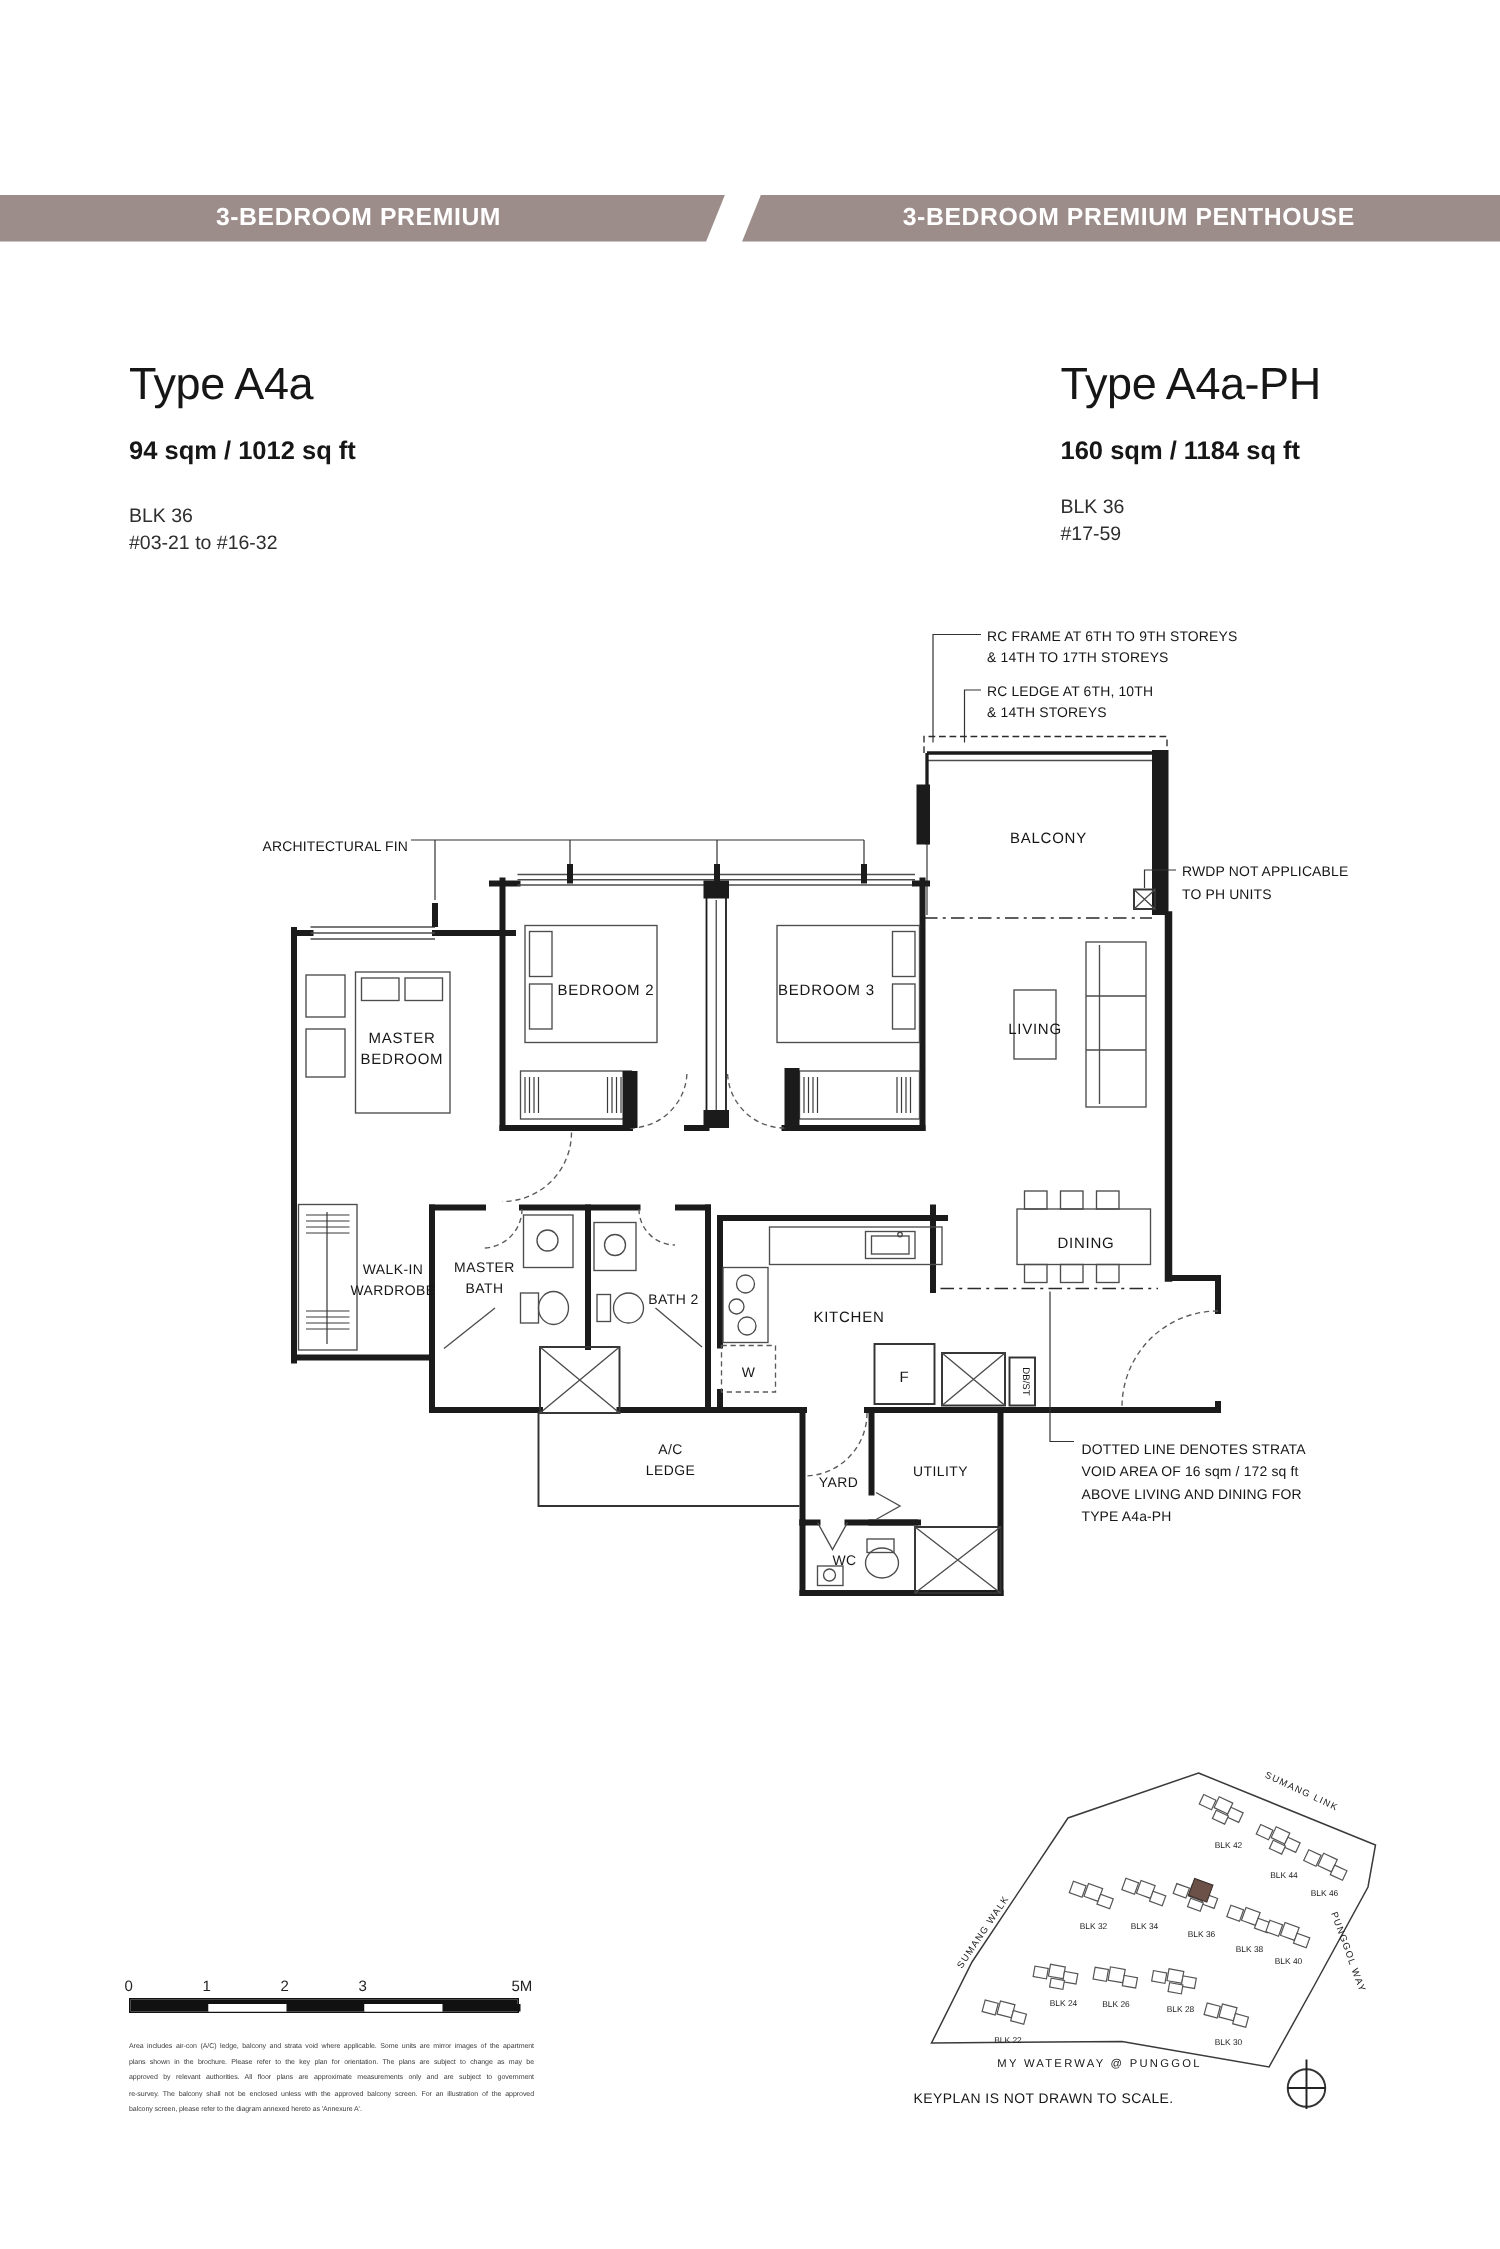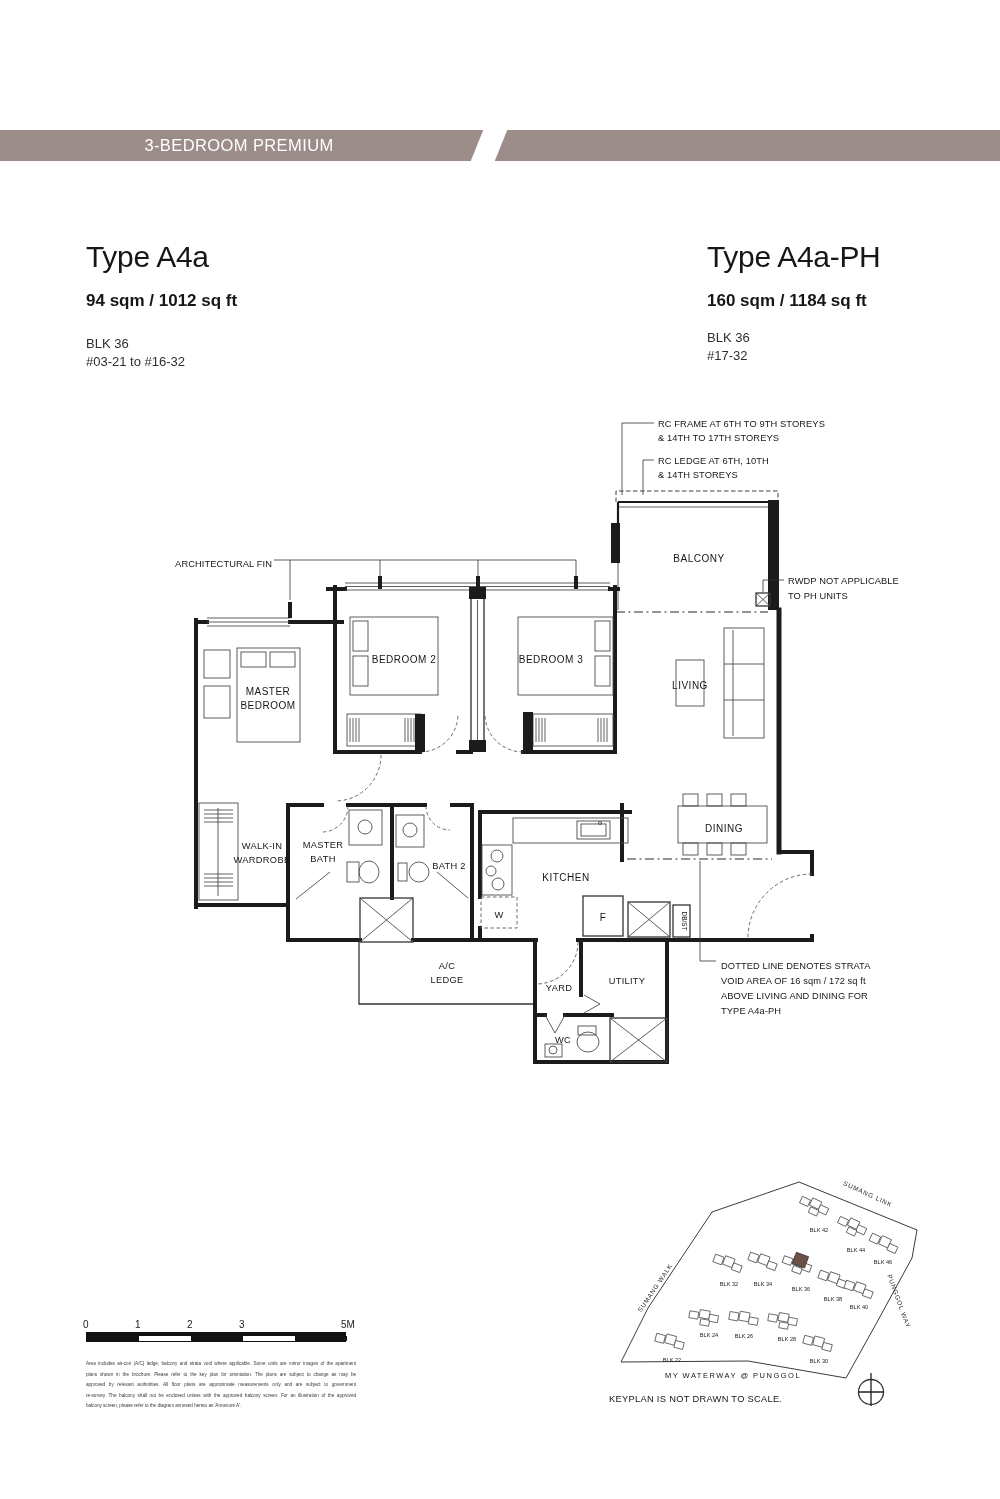--- a/index.html
+++ b/index.html
@@ -8,21 +8,21 @@
   }
   html,body{margin:0;padding:0;background:#ffffff;}
   body{
     width:1000px;height:1499px;position:relative;
     font-family:"Liberation Sans",sans-serif;color:#1a1a1a;overflow:hidden;
   }
   
   .banner{position:absolute;left:0;top:130px;width:1000px;height:31px;background:var(--banner-color);}
   .banner .slash{position:absolute;left:477px;top:-6px;width:24px;height:43px;background:#ffffff;transform:skewX(-22deg);}
   .banner .tab{position:absolute;top:0;height:31px;display:flex;align-items:center;justify-content:center;
-    color:#ffffff;font-weight:normal;font-size:16.5px;letter-spacing:0.4px;white-space:nowrap;}
+    color:#ffffff;font-weight:bold;font-size:16.5px;letter-spacing:0.4px;white-space:nowrap;}
   .banner .tab.left{left:0;width:478px;}
   .banner .tab.right{left:505px;width:495px;}
   
   .unit{position:absolute;top:240px;}
   .unit.left{left:86px;}
   .unit.right{left:707px;}
   .unit .title{font-size:30px;letter-spacing:-0.3px;color:#161616;}
   .unit .area{font-size:17px;font-weight:bold;margin-top:17px;color:#161616;}
   .unit .note{font-size:9.6px;line-height:14.5px;margin-top:3px;color:#222;}
   .unit .blk{font-size:13px;margin-top:18px;color:#2e2e2e;line-height:18px;}
@@ -64,37 +64,38 @@
   .disclaimer{position:absolute;left:86px;top:1359px;width:270px;font-size:4.7px;
     letter-spacing:-0.05px;line-height:10.6px;color:#3c3c3c;}
   .disclaimer .just{text-align:justify;text-align-last:justify;}
 </style>
 </head>
 <body>
 
 <div class="banner">
   <div class="slash"></div>
   <div class="tab left">3-BEDROOM PREMIUM</div>
+  <div class="tab right">3-BEDROOM PREMIUM PENTHOUSE</div>
 </div>
 
 <div class="unit left">
   <div class="title">Type A4a</div>
   <div class="area">94 sqm / 1012 sq ft</div>
   <div class="blk">
     <div>BLK 36</div>
     <div>#03-21 to #16-32</div>
   </div>
 </div>
 
 <div class="unit right">
   <div class="title">Type A4a-PH</div>
   <div class="area">160 sqm / 1184 sq ft</div>
   <div class="blk">
     <div>BLK 36</div>
-    <div>#17-32</div>
+    <div>#17-59</div>
   </div>
 </div>
 
 <svg class="plan" width="1000" height="1499" viewBox="0 0 1000 1499">
   <defs>
     <g id="cluA">
       <rect x="-15" y="-5" width="9" height="8"></rect>
         <rect x="-5" y="-7" width="10" height="9"></rect>
         <rect x="5" y="-3" width="9" height="7"></rect>
     </g>

